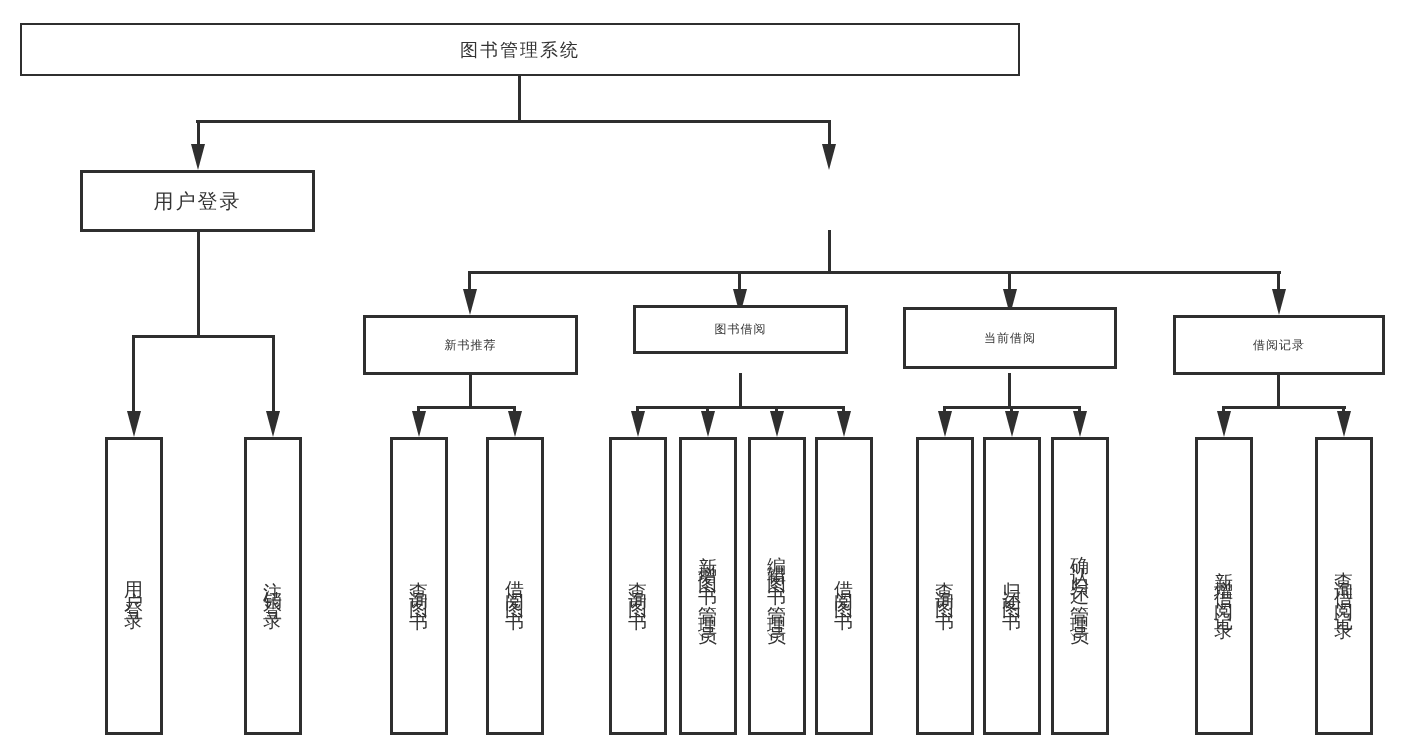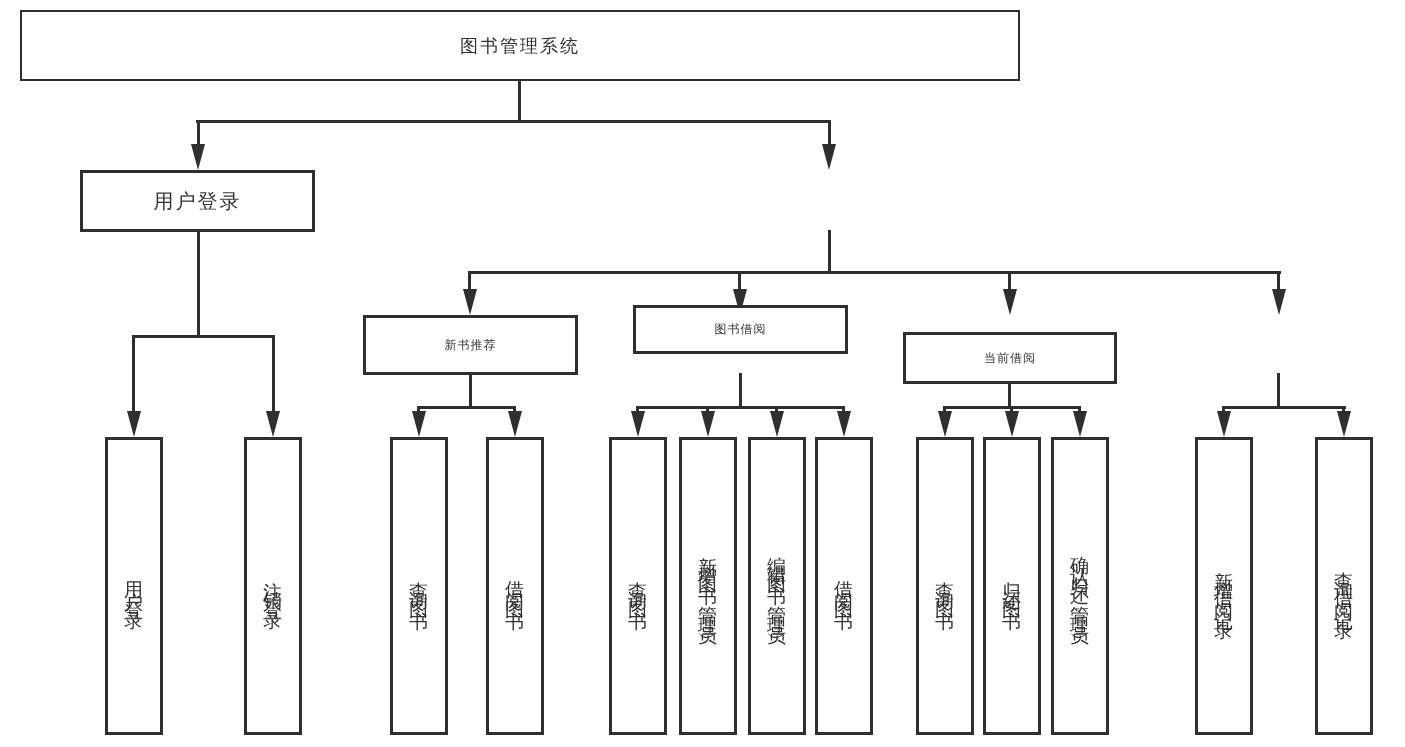--- a/index.html
+++ b/index.html
@@ -91,36 +91,39 @@
   <div class="arrow" style="left:1005px; top:411px"></div>
   <div class="arrow" style="left:1073px; top:411px"></div>
 
   <div class="vline" style="left:1277px; top:373px; height:36px"></div>
   <div class="hline" style="left:1222px; top:406px; width:124px"></div>
   <div class="vline" style="left:1222px; top:406px; height:10px"></div>
   <div class="vline" style="left:1342px; top:406px; height:10px"></div>
   <div class="arrow" style="left:1217px; top:411px"></div>
   <div class="arrow" style="left:1337px; top:411px"></div>
 
-  <div class="box root" style="left:20px; top:10px; width:1000px; height:71px">
+  <div class="box root" style="left:20px; top:23px; width:1000px; height:53px">
     <span>图书管理系统</span>
   </div>
 
   <div class="box lvl2" style="left:80px; top:170px; width:235px; height:62px">
     <span>用户登录</span>
   </div>
 
   <div class="box lvl3" style="left:363px; top:315px; width:215px; height:60px">
     <span>新书推荐</span>
   </div>
   <div class="box lvl3" style="left:633px; top:305px; width:215px; height:49px">
     <span>图书借阅</span>
   </div>
-  <div class="box lvl3" style="left:903px; top:332px; width:214px; height:52px">
+  <div class="box lvl3" style="left:903px; top:307px; width:214px; height:62px">
     <span>当前借阅</span>
+  </div>
+  <div class="box lvl3" style="left:1173px; top:315px; width:212px; height:60px">
+    <span>借阅记录</span>
   </div>
 
   <div class="box vert" style="left:105px; top:437px; width:58px; height:298px">
     <span class="vtext">用户登录</span>
   </div>
   <div class="box vert" style="left:244px; top:437px; width:58px; height:298px">
     <span class="vtext">注销登录</span>
   </div>
 
   <div class="box vert" style="left:390px; top:437px; width:58px; height:298px">

